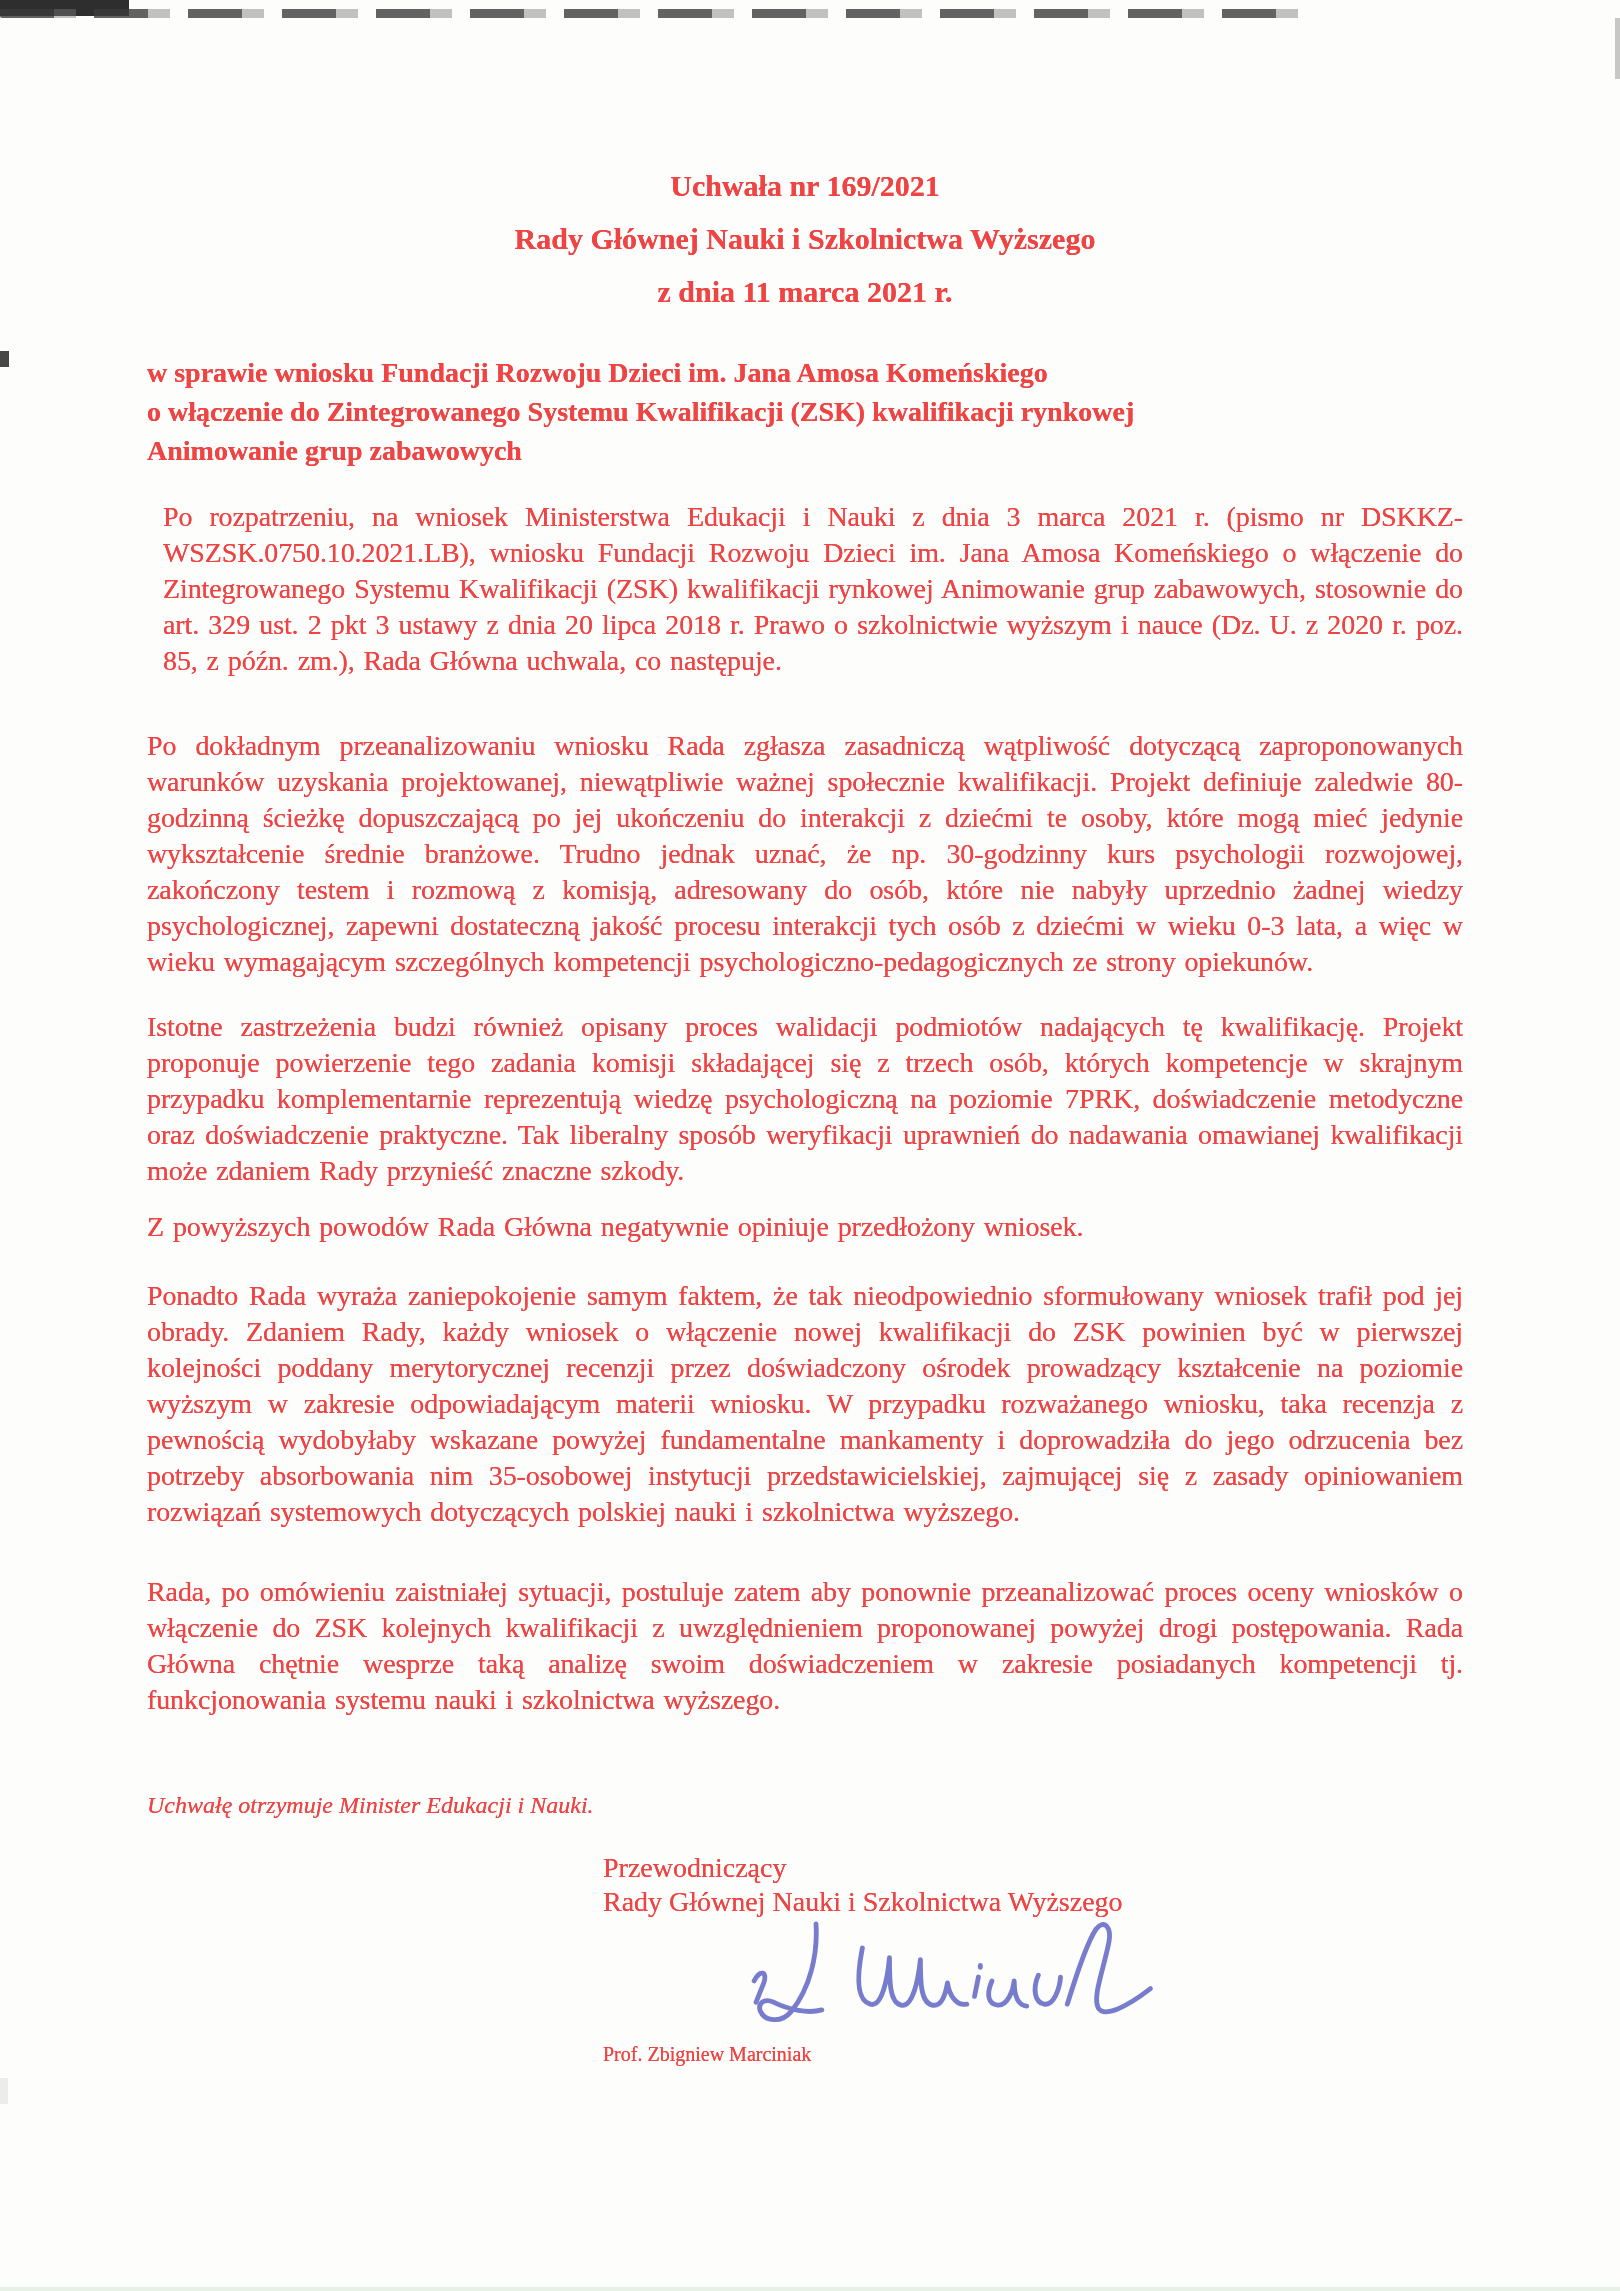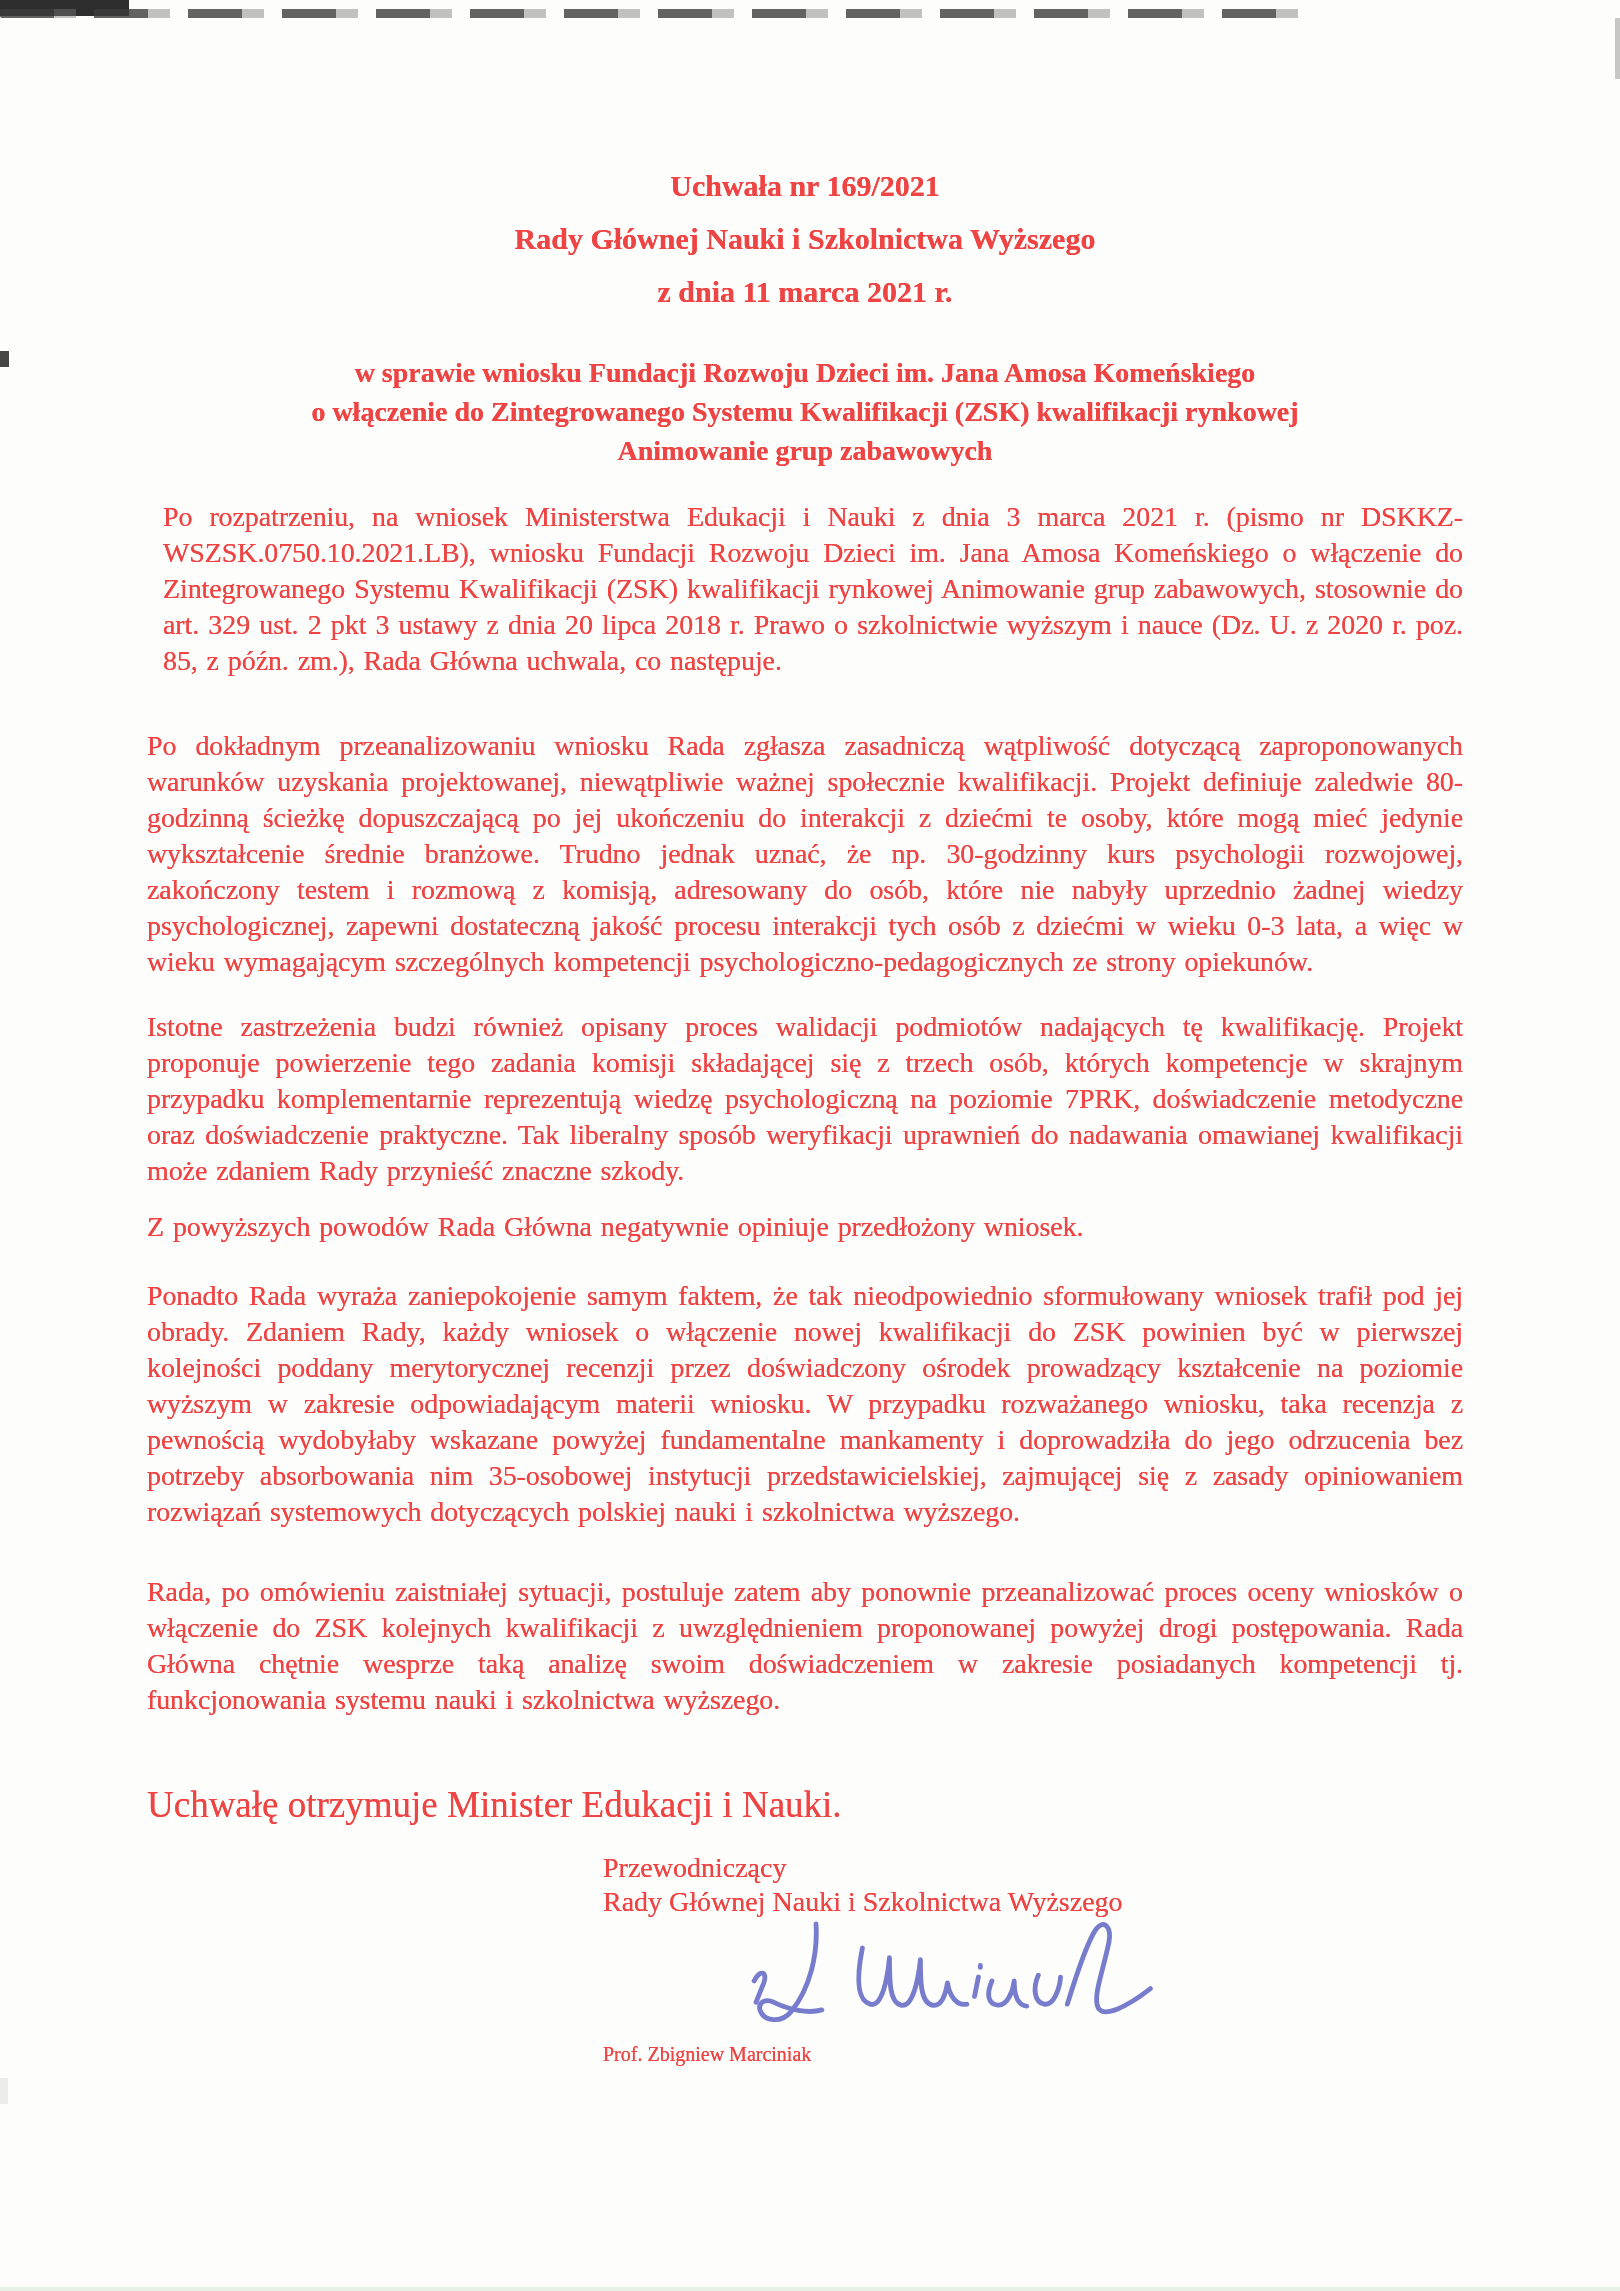--- a/index.html
+++ b/index.html
@@ -43,21 +43,20 @@
 
   .title-block {
     margin-top: 159px;
     text-align: center;
     font-weight: bold;
     font-size: 30px;
     line-height: 53px;
   }
   .subject-block {
     margin-top: 35px;
-    text-align: center;
     font-weight: bold;
     font-size: 28px;
     line-height: 39px;
   }
   .subject-qualification { }
 
   .body-paragraph {
     margin: 0;
     margin-top: 29px;
     font-size: 28px;
@@ -70,22 +69,23 @@
   .p1 { margin-top: 29px; margin-left: 16px; }
   .p2 { margin-top: 49px; }
   .p3 { margin-top: 29px; }
   .p4 { margin-top: 20px; }
   .p5 { margin-top: 33px; }
   .p6 { margin-top: 44px; }
 
   .distribution-line {
     margin: 0;
     margin-top: 69px;
-    font-size: 37px;
+    font-size: 24px;
     line-height: 36px;
+    font-style: italic;
   }
 
   .signature-block {
     margin-top: 28px;
     margin-left: 456px;
     width: 686px;
     text-align: left;
     font-size: 28px;
     line-height: 34px;
   }

